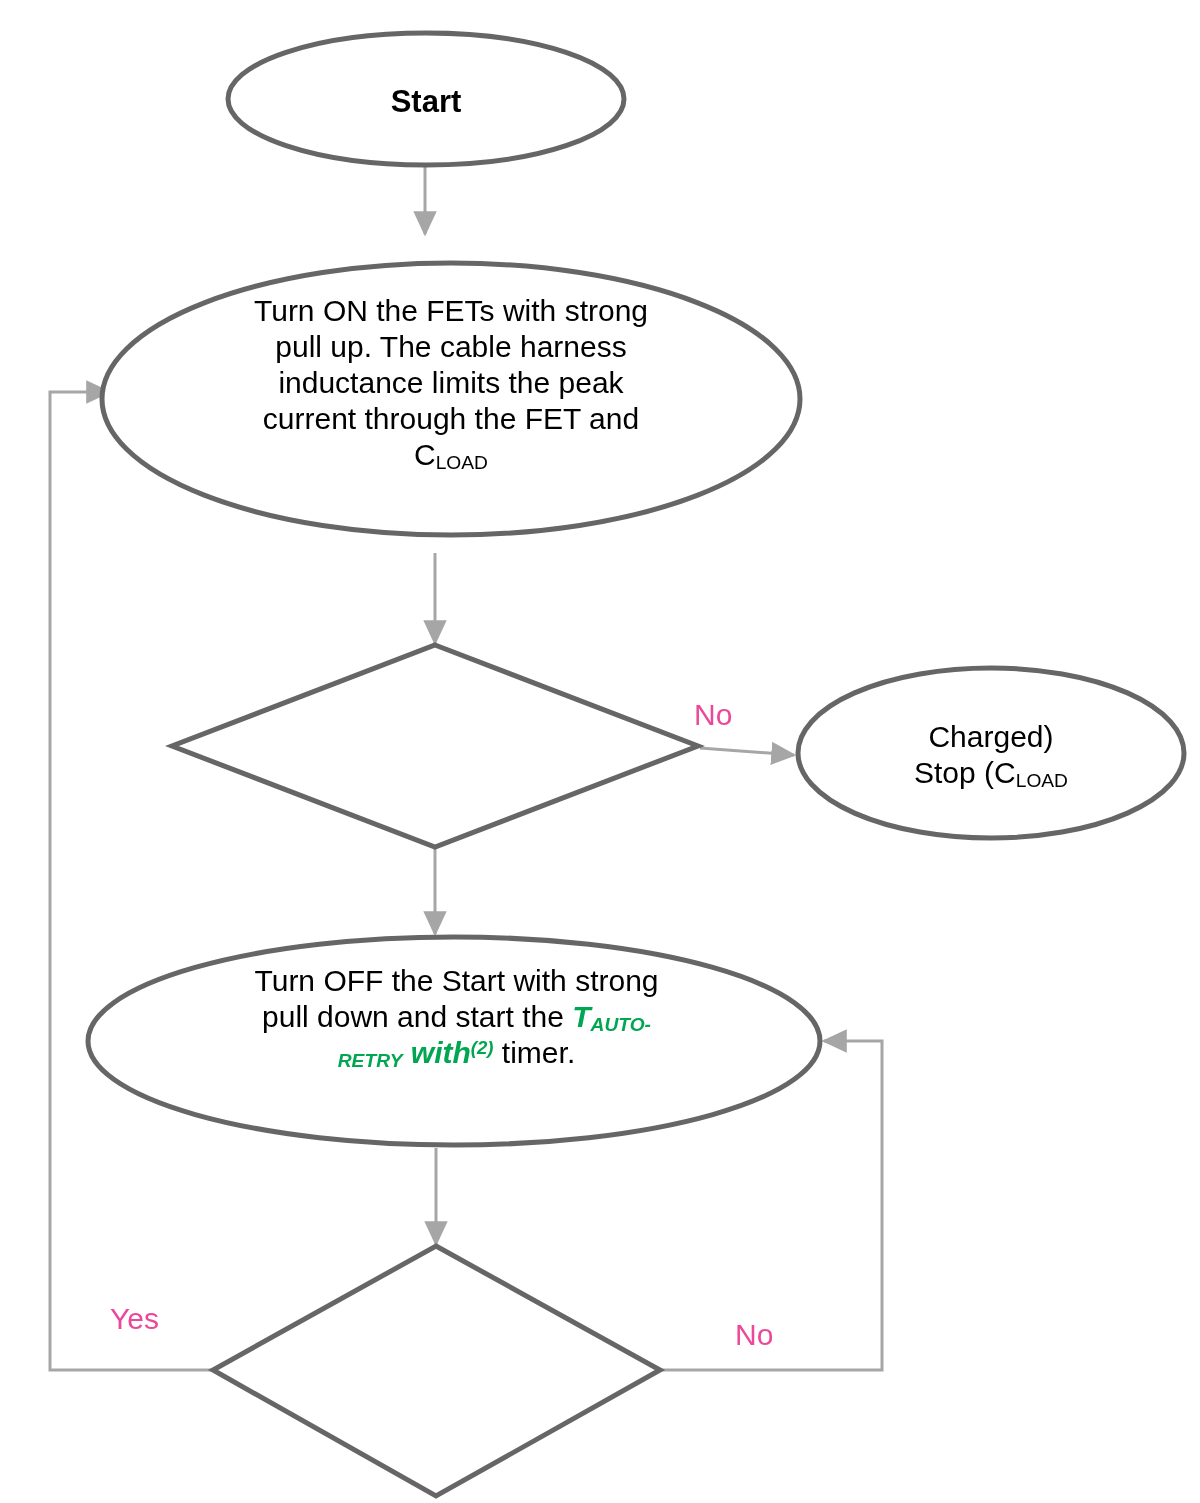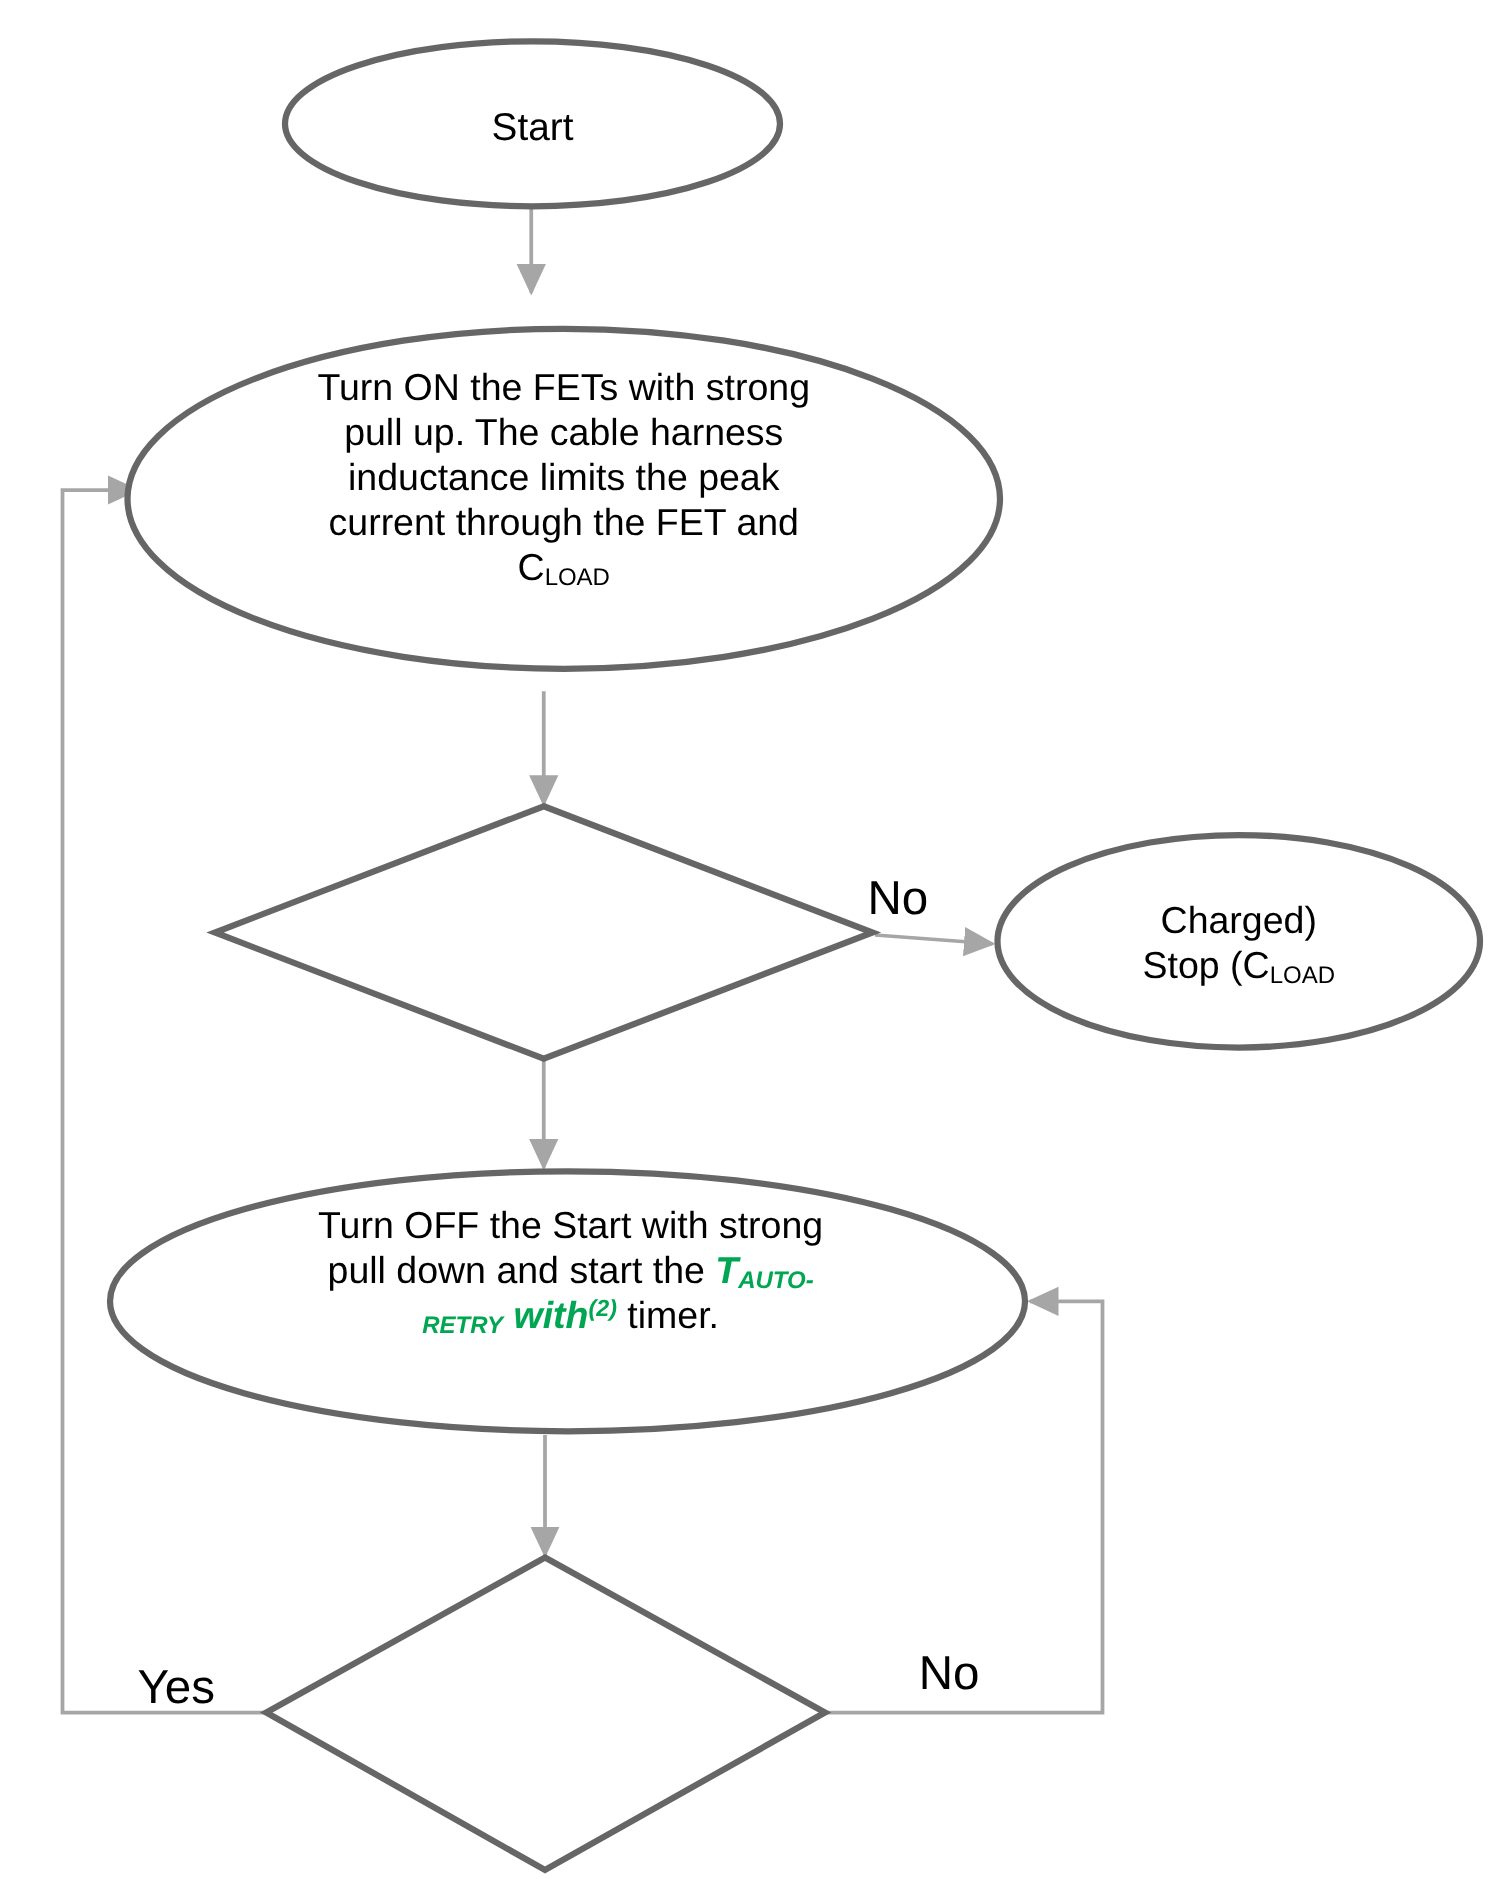--- a/index.html
+++ b/index.html
@@ -27,22 +27,22 @@
   }
   .node-text {
     position: absolute;
     text-align: center;
     color: #000000;
     line-height: 1.20;
     pointer-events: none;
   }
   .edge-label {
     position: absolute;
-    color: #000000;
-    font-size: 38px;
+    color: #ec4899;
+    font-size: 30px;
     line-height: 1;
   }
   .b { font-weight: normal; }
   .green { color: #00a651; }
   .gi { color: #00a651; font-weight: bold; font-style: italic; }
   sub {
     font-size: 0.64em;
     vertical-align: baseline;
     position: relative;
     bottom: -0.22em;
@@ -105,21 +105,21 @@
 
     <polygon points="435,645 698,746 435,847 172,746" fill="#ffffff" stroke="#666666" stroke-width="5" stroke-linejoin="miter"></polygon>
 
     <ellipse cx="991" cy="753" rx="193" ry="85" fill="#ffffff" stroke="#666666" stroke-width="5"></ellipse>
 
     <ellipse cx="454" cy="1041" rx="366" ry="104" fill="#ffffff" stroke="#666666" stroke-width="5"></ellipse>
 
     <polygon points="436,1246 660,1370 436,1496 213,1370" fill="#ffffff" stroke="#666666" stroke-width="5" stroke-linejoin="miter"></polygon>
   </svg>
 
-  <div class="node-text start-label" style="left:276px; top:83px; width:300px;">
+  <div class="node-text start-label" style="left:276px; top:83px; width:300px;font-weight:bold;">
     <span>Start</span>
   </div>
 
   <div class="node-text proc-label" style="left:231px; top:293px; width:440px;">
     <span class="b">Turn ON the FETs</span><span> with strong pull up. The cable harness inductance limits the peak current through the FET and C</span><sub>LOAD</sub>
   </div>
 
 
   <div class="node-text stop-label" style="left:836px; top:719px; width:310px;">
     <div>Charged)</div>
@@ -128,17 +128,17 @@
     </div>
   </div>
 
   <div class="node-text proc-label" style="left:229px; top:963px; width:455px;">
     <span class="b">Turn OFF the Start</span><span> with strong pull down and start the </span><span class="gi">T</span><sub class="gi">AUTO-RETRY</sub><span class="gi">&nbsp;</span><span class="gi">with</span><sup class="gi">(2)</sup><span> timer.</span>
   </div>
 
 
   <div class="edge-label" style="left:694px; top:700px;">No</div>
 
-  <div class="edge-label" style="left:110px; top:1331px;">Yes</div>
+  <div class="edge-label" style="left:110px; top:1304px;">Yes</div>
 
   <div class="edge-label" style="left:735px; top:1320px;">No</div>
 
 </div>
 
 </body></html>

